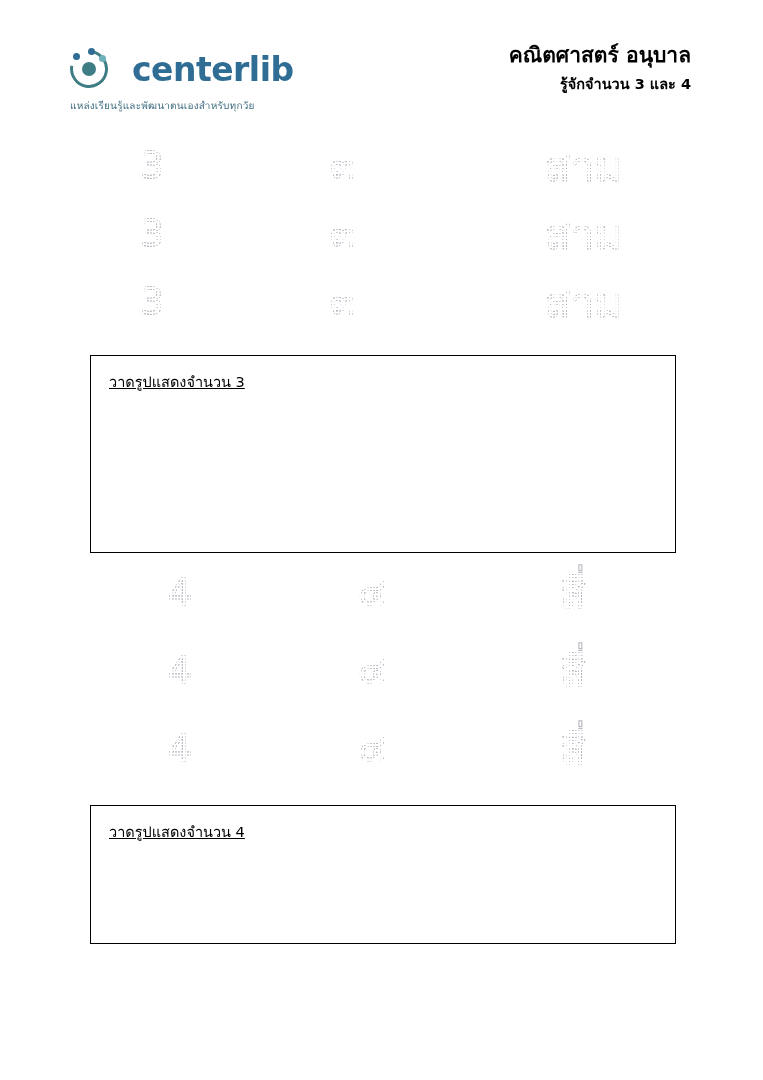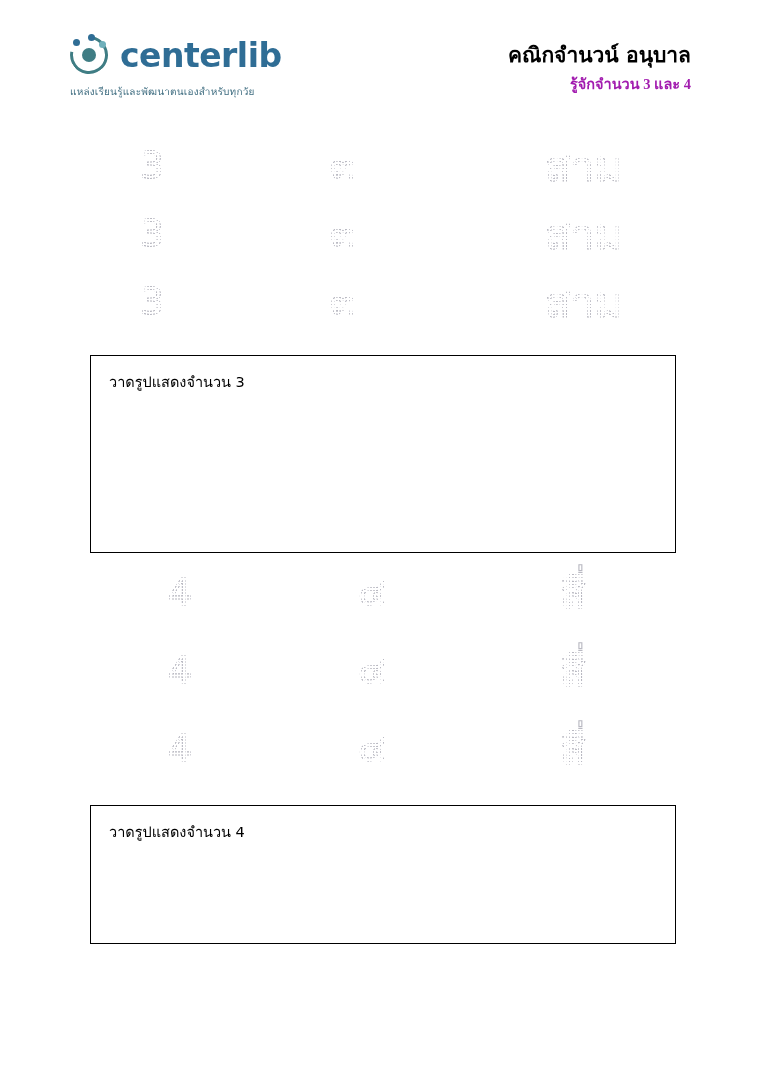--- a/index.html
+++ b/index.html
@@ -28,21 +28,22 @@
 
   .brand {
     position: absolute;
     left: 68px;
     top: 0;
     width: 300px;
   }
   .brand-row {
     display: flex;
     align-items: center;
-    gap: 10px;
+    gap: 22px;
+    margin-top: 14px;
   }
   .brand-mark {
     width: 42px;
     height: 42px;
     position: relative;
     flex: 0 0 auto;
   }
   .brand-mark .ring {
     position: absolute;
     left: 2px;
@@ -97,22 +98,21 @@
   .doc-title {
     font-size: 21px;
     font-weight: bold;
     color: #000000;
     line-height: 1.25;
   }
   .doc-subtitle {
     margin-top: 4px;
     font-size: 14.5px;
     font-weight: bold;
-    color: #a21caf;
-    font-family: Liberation Serif, serif;
+    color: #000000;
   }
 
   
   .trace-section {
     position: absolute;
     left: 0;
     width: 763px;
   }
   .trace-row {
     position: relative;
@@ -154,20 +154,21 @@
     width: 586px;
     border: 1.6px solid #000000;
     background: #ffffff;
   }
   .draw-box-label {
     position: absolute;
     left: 18px;
     top: 14px;
     font-size: 14.5px;
     color: #000000;
+    text-decoration: underline;
   }
 </style>
 </head>
 <body>
 
 <div class="header">
 
   <div class="brand">
     <div class="brand-row">
       <div class="brand-mark">
@@ -176,21 +177,21 @@
         <div class="dot d1"></div>
         <div class="dot d2"></div>
         <div class="dot d3"></div>
       </div>
       <div class="brand-name">centerlib</div>
     </div>
     <div class="brand-tagline">แหล่งเรียนรู้และพัฒนาตนเองสำหรับทุกวัย</div>
   </div>
 
   <div class="title-block">
-    <div class="doc-title">คณิกจำนวน์ อนุบาล</div>
+    <div class="doc-title">คณิตศาสตร์ อนุบาล</div>
     <div class="doc-subtitle">รู้จักจำนวน 3 และ 4</div>
   </div>
 </div>
 
 <div class="trace-section" id="sec1-rows" style="top:146px;">
 
   <div class="trace-row">
     <div class="trace-cell dotted col-arabic">3</div>
     <div class="trace-cell dotted col-thai-digit">๓</div>
     <div class="trace-cell dotted col-thai-word">สาม</div>

